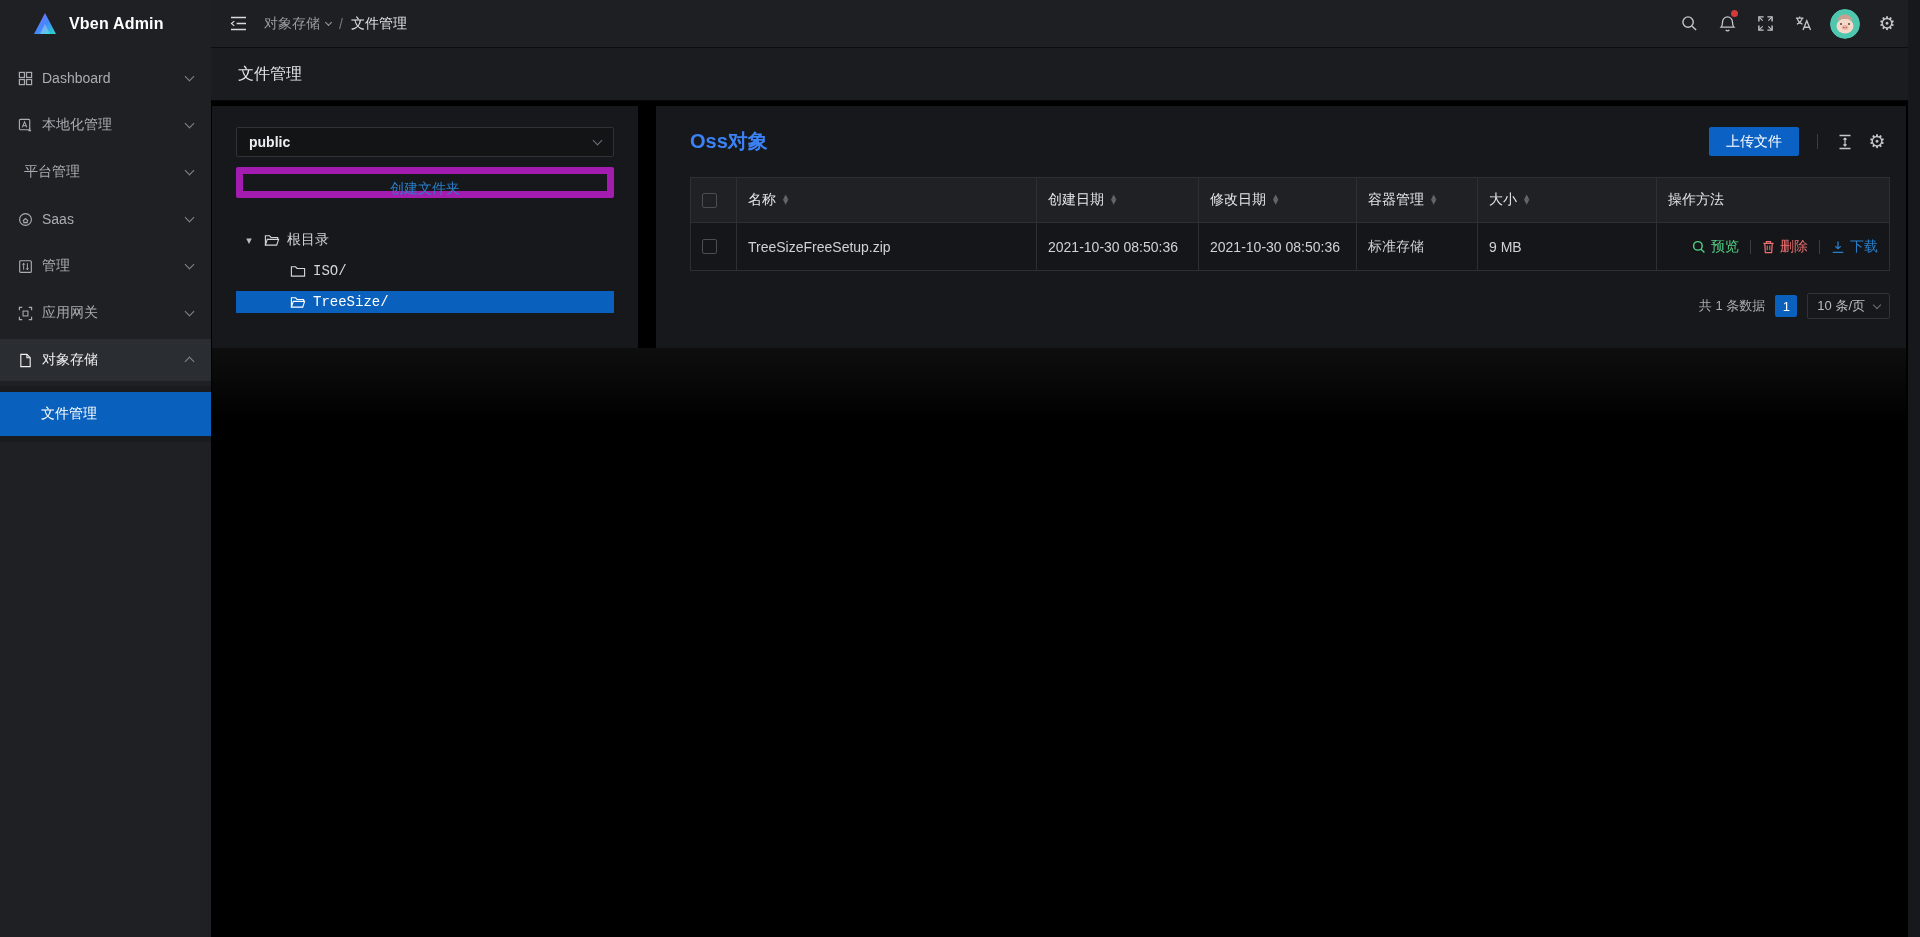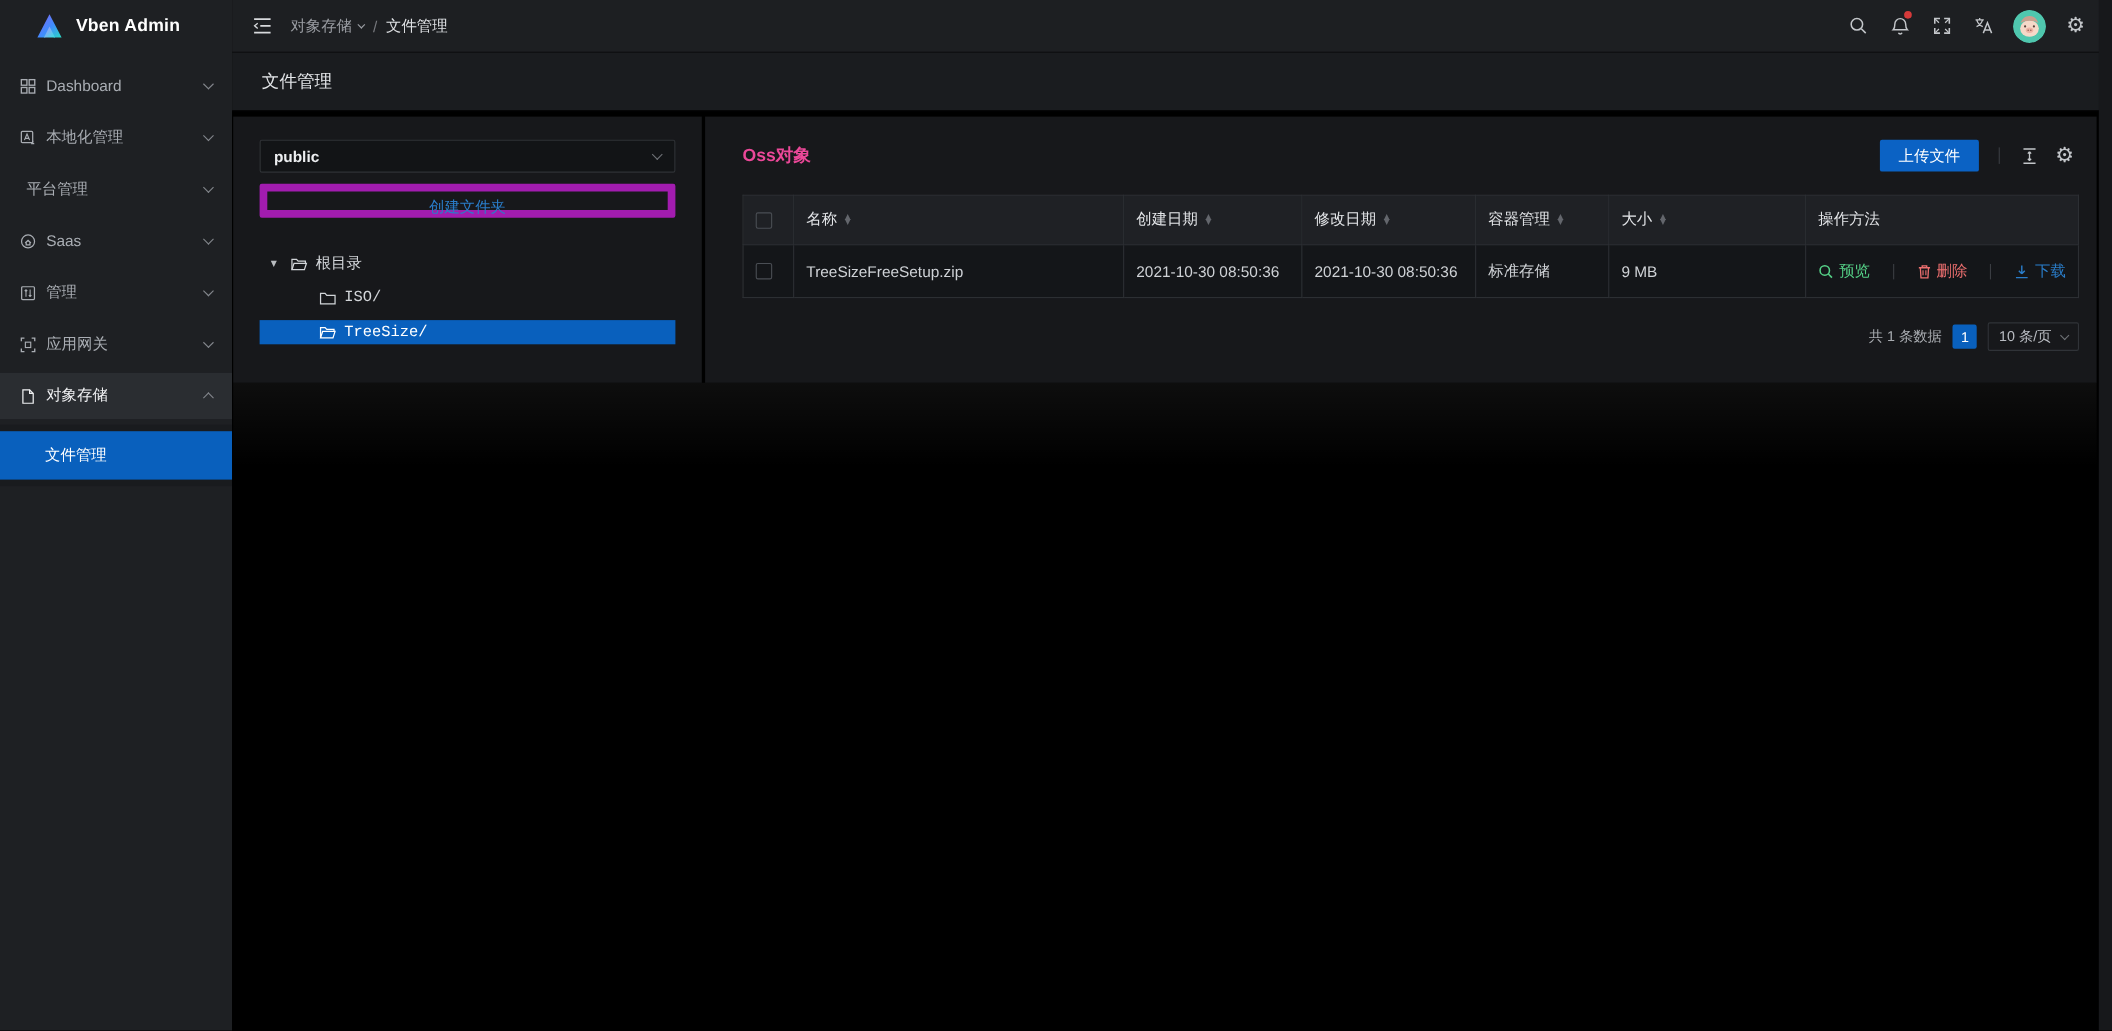--- a/index.html
+++ b/index.html
@@ -41,59 +41,59 @@
   .tb-icon { width:38px; height:48px; display:flex; align-items:center; justify-content:center; color:#c3c6ca; cursor:pointer; position:relative; }
   .tb-icon svg { display:block; }
   .badge-dot { position:absolute; top:10px; right:8px; width:7px; height:7px; border-radius:50%; background:#d53a3a; }
   .avatar { width:30px; height:30px; border-radius:50%; overflow:hidden; margin:0 8px; cursor:pointer; }
   .gear-glyph { font-family:"DejaVu Sans",sans-serif; font-size:19px; line-height:1; }
 
   .titlebar { height:53px; background:#1a1c1f; border-bottom:1px solid #060607; display:flex; align-items:center; padding-left:27px; }
   .page-title { font-size:16px; color:#e4e6e9; }
 
   .content { flex:1; position:relative; padding:5px 14px 0 1px; }
-  .cards { display:flex; gap:3px; height:242px; }
+  .cards { display:flex; gap:18px; height:242px; }
   .card { background:#17181b; height:242px; }
   .glow { height:85px; background:linear-gradient(180deg, rgba(255,255,255,0.055), rgba(255,255,255,0) 90%); }
 
   
   .left-card { width:426px; min-width:426px; padding:21px 24px 0 24px; }
   .bucket-select { height:30px; border:1px solid #2f3236; border-radius:2px; background:#121416; display:flex; align-items:center; padding:0 12px; cursor:pointer; }
   .bucket-select .val { font-weight:bold; color:#eceef0; font-size:14px; flex:1; }
   .bucket-select .chev { border-color:#6f7277; }
   .create-btn { margin-top:10px; width:100%; height:31px; border:7px solid #a21caf; border-radius:2px; background:transparent; color:#2a7dc9; font-size:14px; text-align:center; line-height:29px; cursor:pointer; }
   .tree { margin-top:31px; }
   .tree-row { height:22px; margin-bottom:9px; display:flex; align-items:center; font-size:14px; color:#d2d5d9; cursor:pointer; }
   .tree-row .caret { width:14px; margin-left:6px; font-size:11px; color:#b9bcc0; line-height:1; text-align:center; }
   .tree-row .f-icon { margin:0 7px 0 8px; display:flex; }
   .tree-row.child { padding-left:54px;font-family:Liberation Mono, monospace; }
   .tree-row.child .f-icon { margin-left:0; }
   .tree-row.selected { background:#0960bd; color:#fff; }
 
   
   .right-card { flex:1; padding:0 16px 0 34px; display:flex; flex-direction:column; }
   .oss-head { height:71px; display:flex; align-items:center; }
-  .oss-title { font-size:16px; font-weight:bold; color:#ec4899; }
+  .oss-title { font-size:20px; font-weight:bold; color:#3b82f6; }
   .oss-tools { margin-left:auto; display:flex; align-items:center; }
   .upload-btn { height:29px; padding:0 17px; background:#0b62c4; border:none; border-radius:2px; color:#fff; font-size:14px; cursor:pointer; }
   .tool-sep { width:1px; height:15px; background:#3a3d42; margin:0 14px 0 18px; }
   .tool-icon { width:26px; height:26px; display:flex; align-items:center; justify-content:center; color:#c3c6ca; cursor:pointer; }
   .tool-icon + .tool-icon { margin-left:6px; }
 
   table.grid { width:100%; border-collapse:collapse; table-layout:fixed; }
   .grid th, .grid td { border:1px solid #2c2f33; font-weight:normal; font-size:14px; padding:0 11px; text-align:left; white-space:nowrap; overflow:hidden; }
   .grid thead th { height:45px; background:#1f2125; color:#e3e5e8; }
   .grid tbody td { height:48px; background:#141619; color:#cfd2d6; }
   .col-check { width:46px; } .col-name { width:300px; } .col-created { width:162px; }
   .col-modified { width:158px; } .col-type { width:121px; } .col-size { width:179px; }
   .th-inner { display:flex; align-items:center; gap:7px; }
   .checkbox { width:15px; height:15px; border:1px solid #4a4e54; border-radius:2px; background:transparent; display:block; cursor:pointer; }
   .sorter { display:flex; flex-direction:column; line-height:5px; font-size:7px; color:#63666c; cursor:pointer; font-family:"DejaVu Sans",sans-serif; }
   .th-center, .td-center { text-align:center; }
-  .actions { display:flex; align-items:center; justify-content:space-between; gap:0;font-family:Liberation Serif, serif; }
+  .actions { display:flex; align-items:center; justify-content:flex-end; gap:0;font-family:Liberation Serif, serif; }
   .action-link { display:flex; align-items:center; gap:5px; font-size:14px; cursor:pointer; }
   .action-link.preview { color:#55d187; }
   .action-link.delete { color:#ed6f6f; }
   .action-link.download { color:#2a7dc9; }
   .action-sep { width:1px; height:14px; background:#3a3d42; margin:0 11px; }
 
   .pager { margin-top:22px; display:flex; align-items:center; justify-content:flex-end; gap:10px; }
   .pager-total { font-size:13px; color:#a9acb1; }
   .page-num { width:22px; height:22px; background:#0960bd; border-radius:2px; color:#fff; font-size:13px; display:flex; align-items:center; justify-content:center; cursor:pointer; }
   .size-select { height:26px; border:1px solid #303338; border-radius:2px; display:flex; align-items:center; padding:4px 9px; gap:9px; color:#b9bcc2; font-size:13px; cursor:pointer; }

